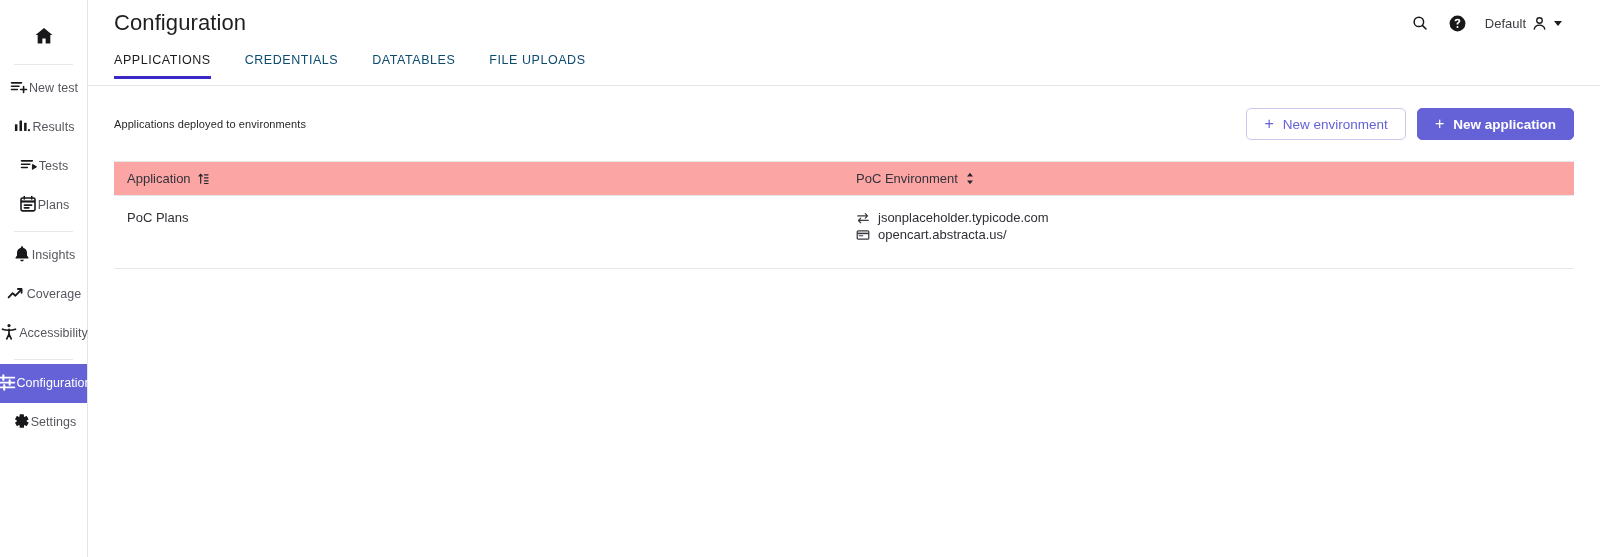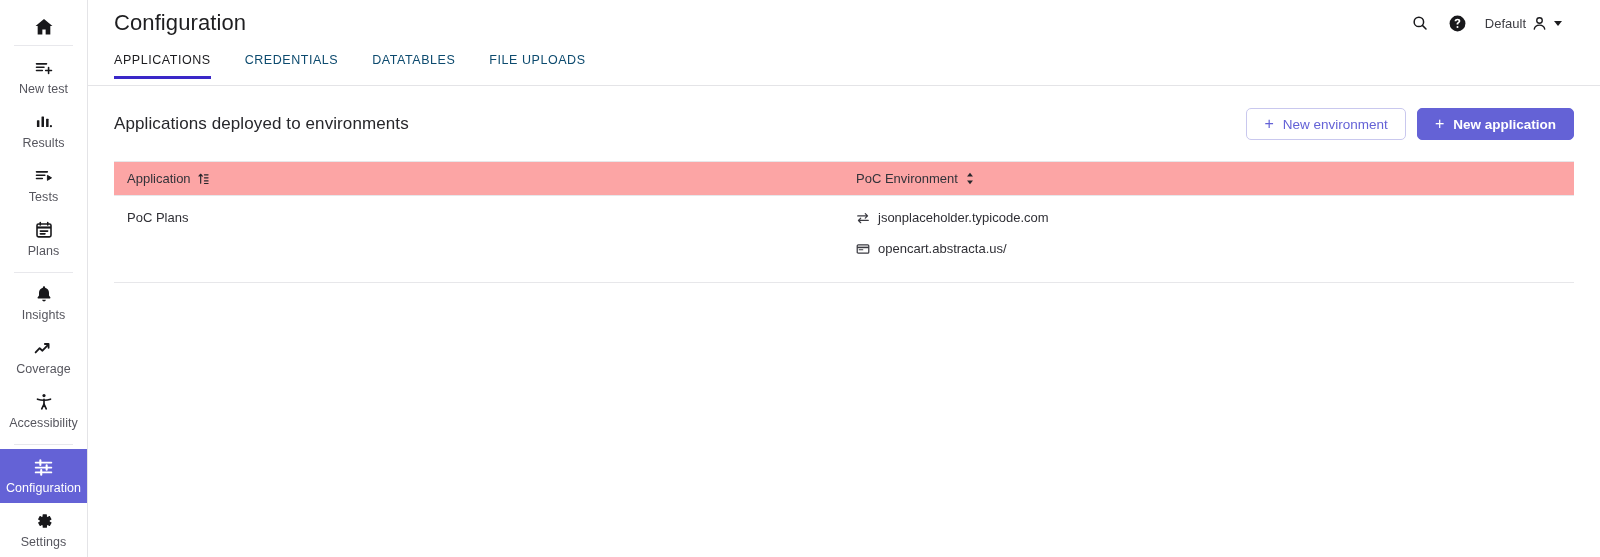--- a/index.html
+++ b/index.html
@@ -43,21 +43,21 @@
   }
 
   .nav-divider {
     height: 1px;
     background: #e8e8ec;
     margin: 6px 14px 4px 14px;
   }
 
   .nav-item {
     display: flex;
-    flex-direction: column;
+    flex-direction: row;
     align-items: center;
     justify-content: center;
     padding: 7px 2px 7px 2px;
     cursor: pointer;
     color: #5d5d66;
     text-decoration: none;
   }
 
   .nav-item .nav-icon {
     display: flex;
@@ -181,21 +181,21 @@
     overflow: hidden;
   }
 
   .content-head {
     display: flex;
     align-items: center;
     margin-bottom: 21px;
   }
 
   .section-title {
-    font-size: 17px;
+    font-size: 11px;
     font-weight: 400;
     color: #27272b;
     letter-spacing: 0.1px;
   }
 
   .head-actions {
     margin-left: auto;
     display: flex;
     align-items: center;
     gap: 11px;
@@ -267,21 +267,21 @@
   .col-app  { width: 730px; }
   .col-env  { width: auto; }
 
   .env-line {
     display: flex;
     align-items: center;
     gap: 8px;
     font-size: 13px;
     color: #2f2f35;
     line-height: 15px;
-    margin-bottom: 16px;
+    margin-bottom: 2px;
     cursor: pointer;
   }
   .env-line:last-child { margin-bottom: 10px; }
   .env-icon {
     display: inline-flex;
     align-items: center;
     justify-content: center;
     width: 14px;
     height: 14px;
     color: #3a3a41;

